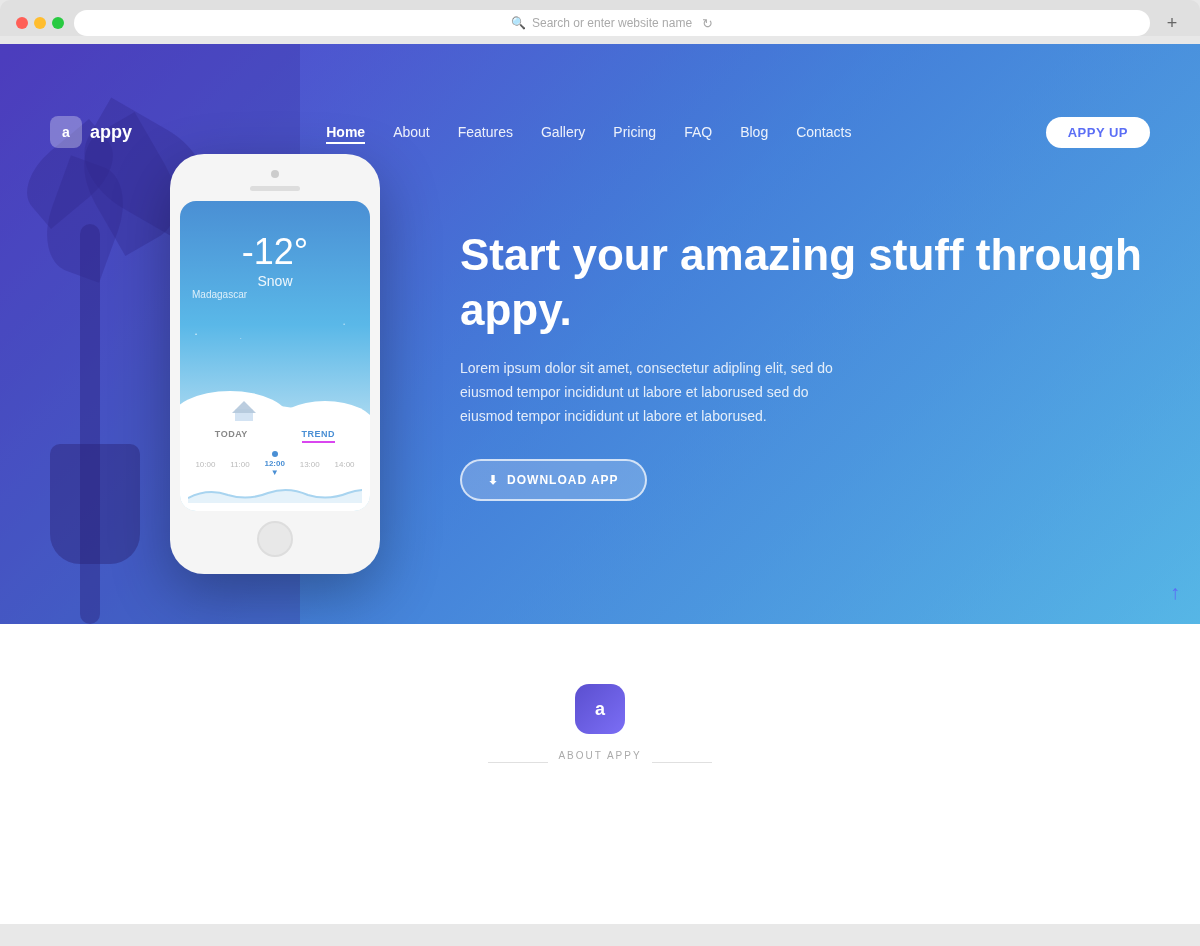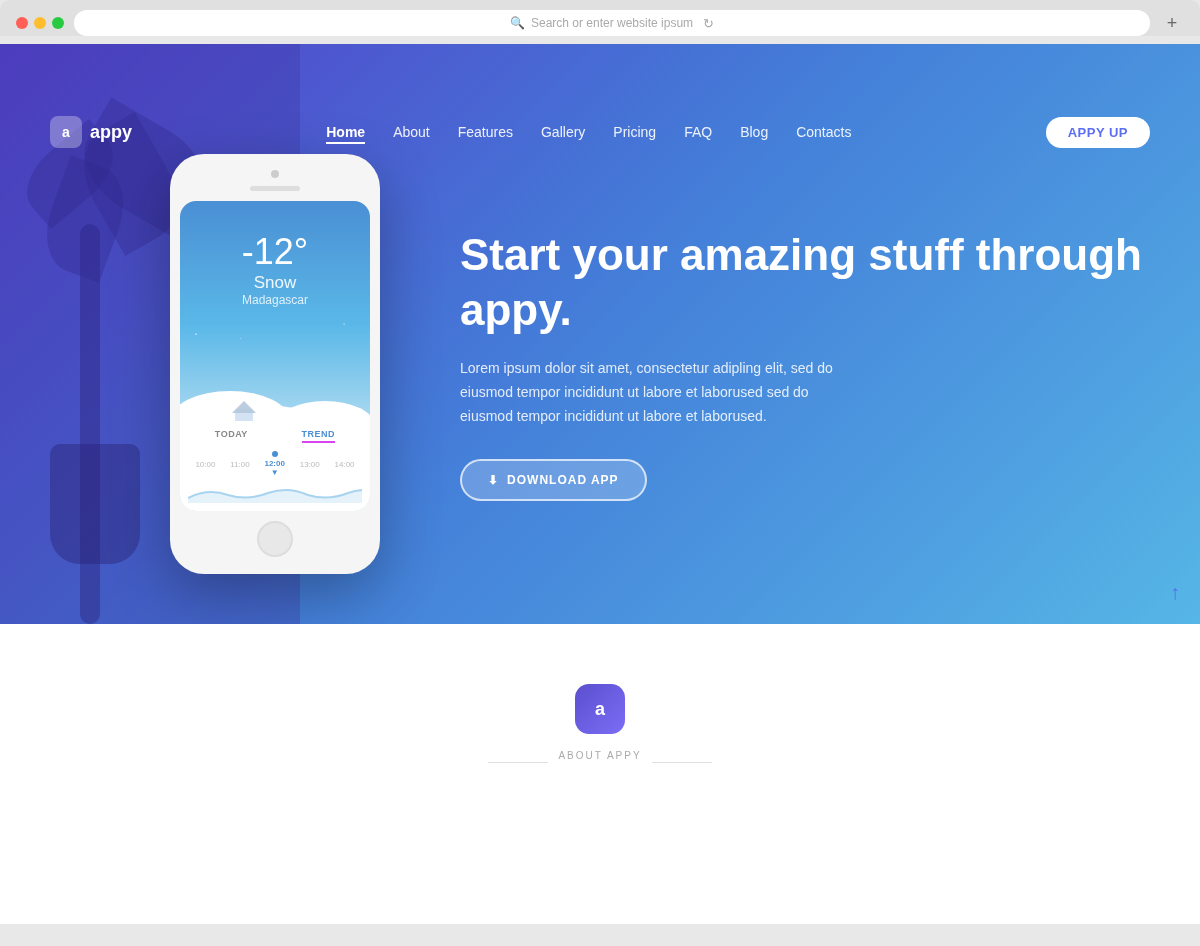--- a/index.html
+++ b/index.html
@@ -198,28 +198,28 @@
       padding: 20px 12px 0;
     }
     .phone-temp {
       font-size: 36px;
       font-weight: 300;
       color: white;
       text-align: center;
       margin-top: 10px;
     }
     .phone-weather {
-      font-size: 17px;
+      font-size: 14px;
       color: rgba(255,255,255,0.9);
       text-align: center;
     }
     .phone-location {
-      font-size: 12px;
+      font-size: 10px;
       color: rgba(255,255,255,0.8);
-      text-align: center;
+      text-align: left;
       margin-bottom: 16px;
     }
     
     .snow-scene {
       position: absolute;
       bottom: 60px; left: 0; right: 0;
       height: 100px;
     }
     .snow-hill {
       position: absolute;
@@ -377,21 +377,21 @@
 
 <div class="browser-chrome">
   <div class="browser-top">
     <div class="traffic-lights">
       <div class="traffic-light tl-red"></div>
       <div class="traffic-light tl-yellow"></div>
       <div class="traffic-light tl-green"></div>
     </div>
     <div class="address-bar">
       <span>🔍</span>
-      <span style="color:#aaa;font-size:12px;">Search or enter website ipsum</span>
+      <span style="color:#aaa;font-size:12px;">Search or enter website name</span>
       <span class="refresh-btn">↻</span>
     </div>
     <div class="new-tab-btn">+</div>
   </div>
 </div>
 
 <div class="website page-wrapper">
 
   <nav class="navbar">
     <div class="logo">

